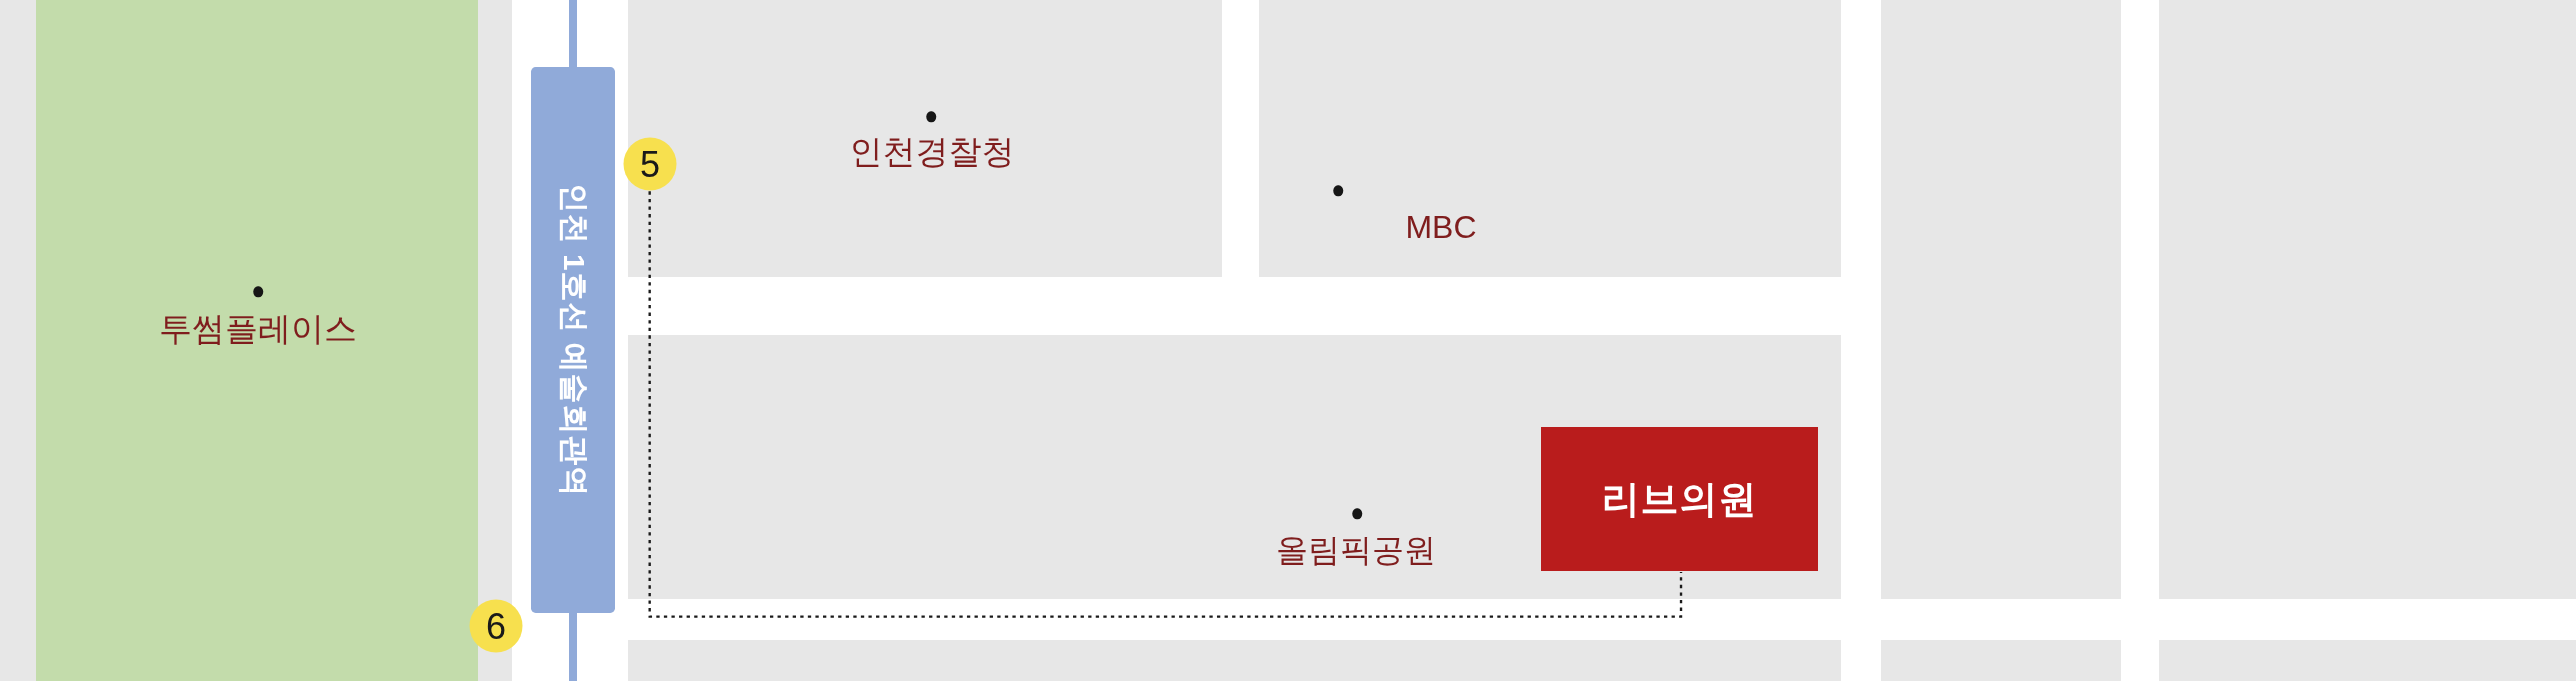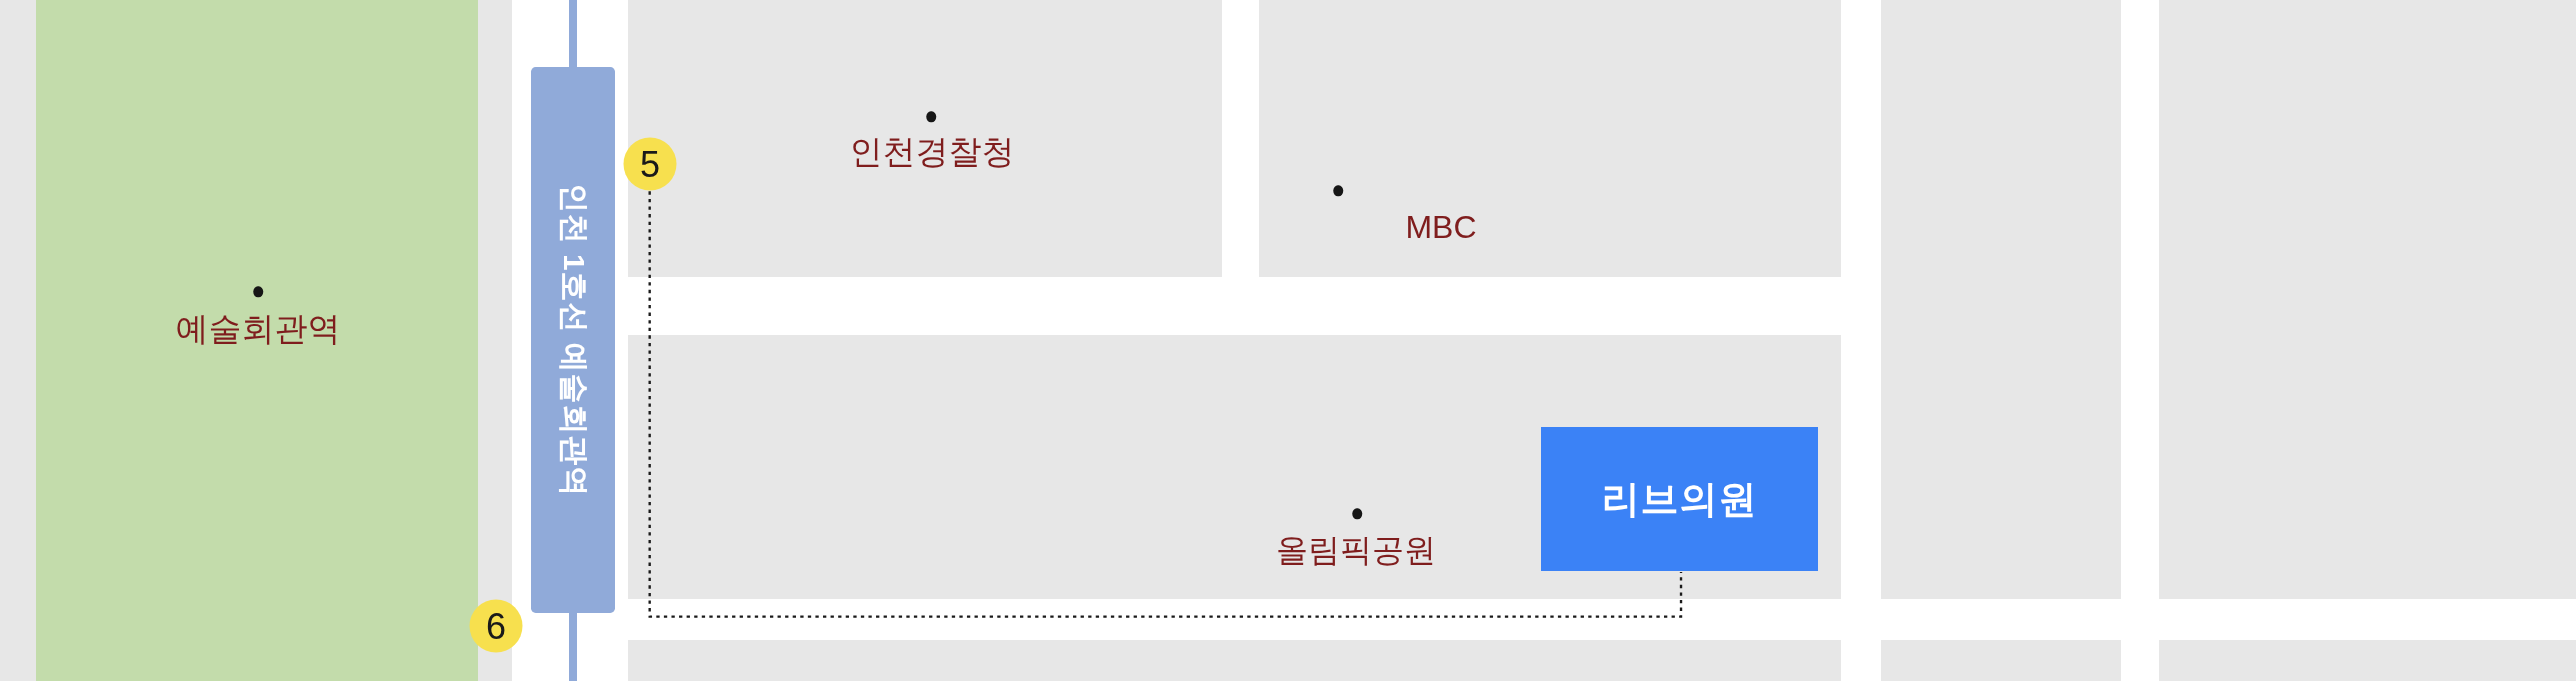--- a/index.html
+++ b/index.html
@@ -61,21 +61,21 @@
     display: flex;
     align-items: center;
     justify-content: center;
     color: #1a1a1a;
     font-size: 36px;
     font-weight: 500;
   }
 
   .destination {
     position: absolute;
-    background: #3b82f6;
+    background: #b91c1c;
     display: flex;
     align-items: center;
     justify-content: center;
   }
   .destination-label {
     color: #ffffff;
     font-size: 38px;
     font-weight: bold;
     white-space: nowrap;
     letter-spacing: 0.9px;
@@ -105,21 +105,21 @@
 
   <svg class="route-svg" width="2576" height="682" viewBox="0 0 2720 720">
     <path d="M686 202 V651 H1775 V604" fill="none" stroke="#1a1a1a" stroke-width="2.5" stroke-dasharray="3.5 4.5"></path>
   </svg>
 
   <div class="station" style="left:531px; top:67px; width:84px; height:546px;">
     <div class="station-label">인천 1호선 예술회관역</div>
   </div>
 
   <div class="dot" style="left:258px; top:292px;"></div>
-  <div class="place-label" style="left:258px; top:329px;">예술회관역</div>
+  <div class="place-label" style="left:258px; top:329px;">투썸플레이스</div>
 
   <div class="dot" style="left:931px; top:117px;"></div>
   <div class="place-label" style="left:932px; top:152px;">인천경찰청</div>
 
   <div class="dot" style="left:1338px; top:191px;"></div>
   <div class="place-label label-mbc" style="left:1405px; top:227px;margin-left:36px;">MBC</div>
 
   <div class="dot" style="left:1357px; top:514px;"></div>
   <div class="place-label label-twosome" style="left:1356px; top:551px;">올림픽공원</div>
 

